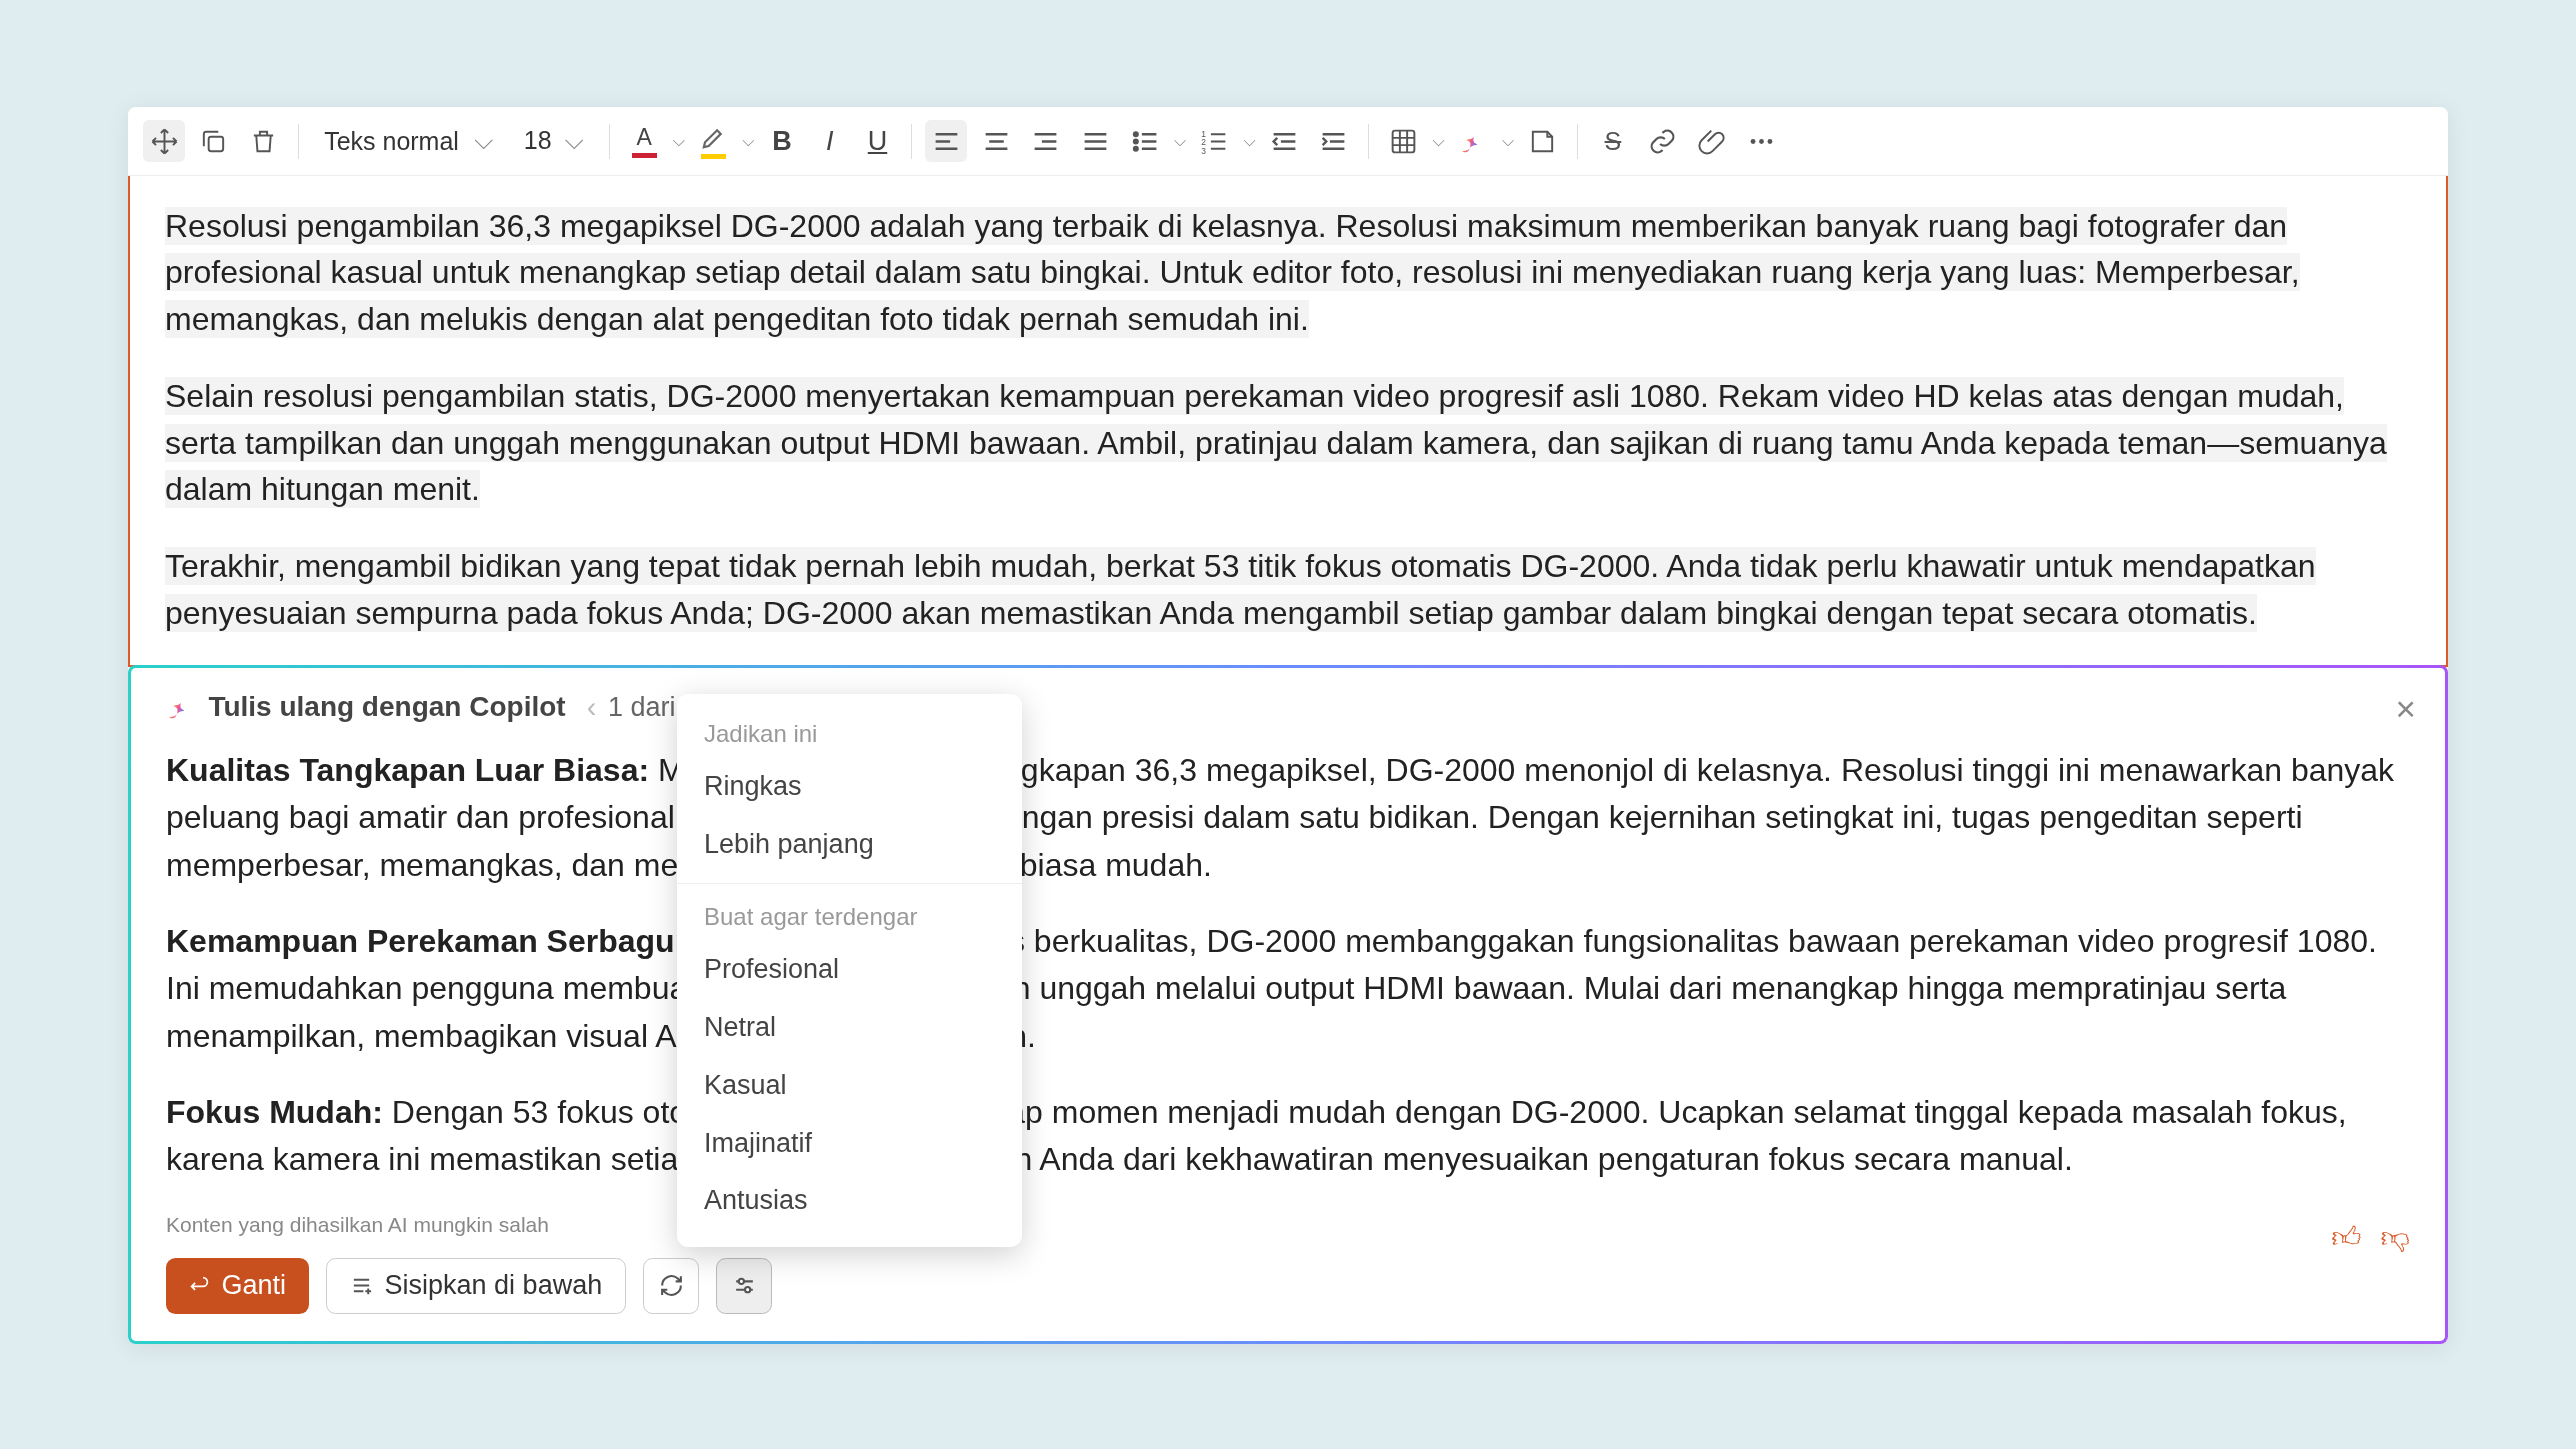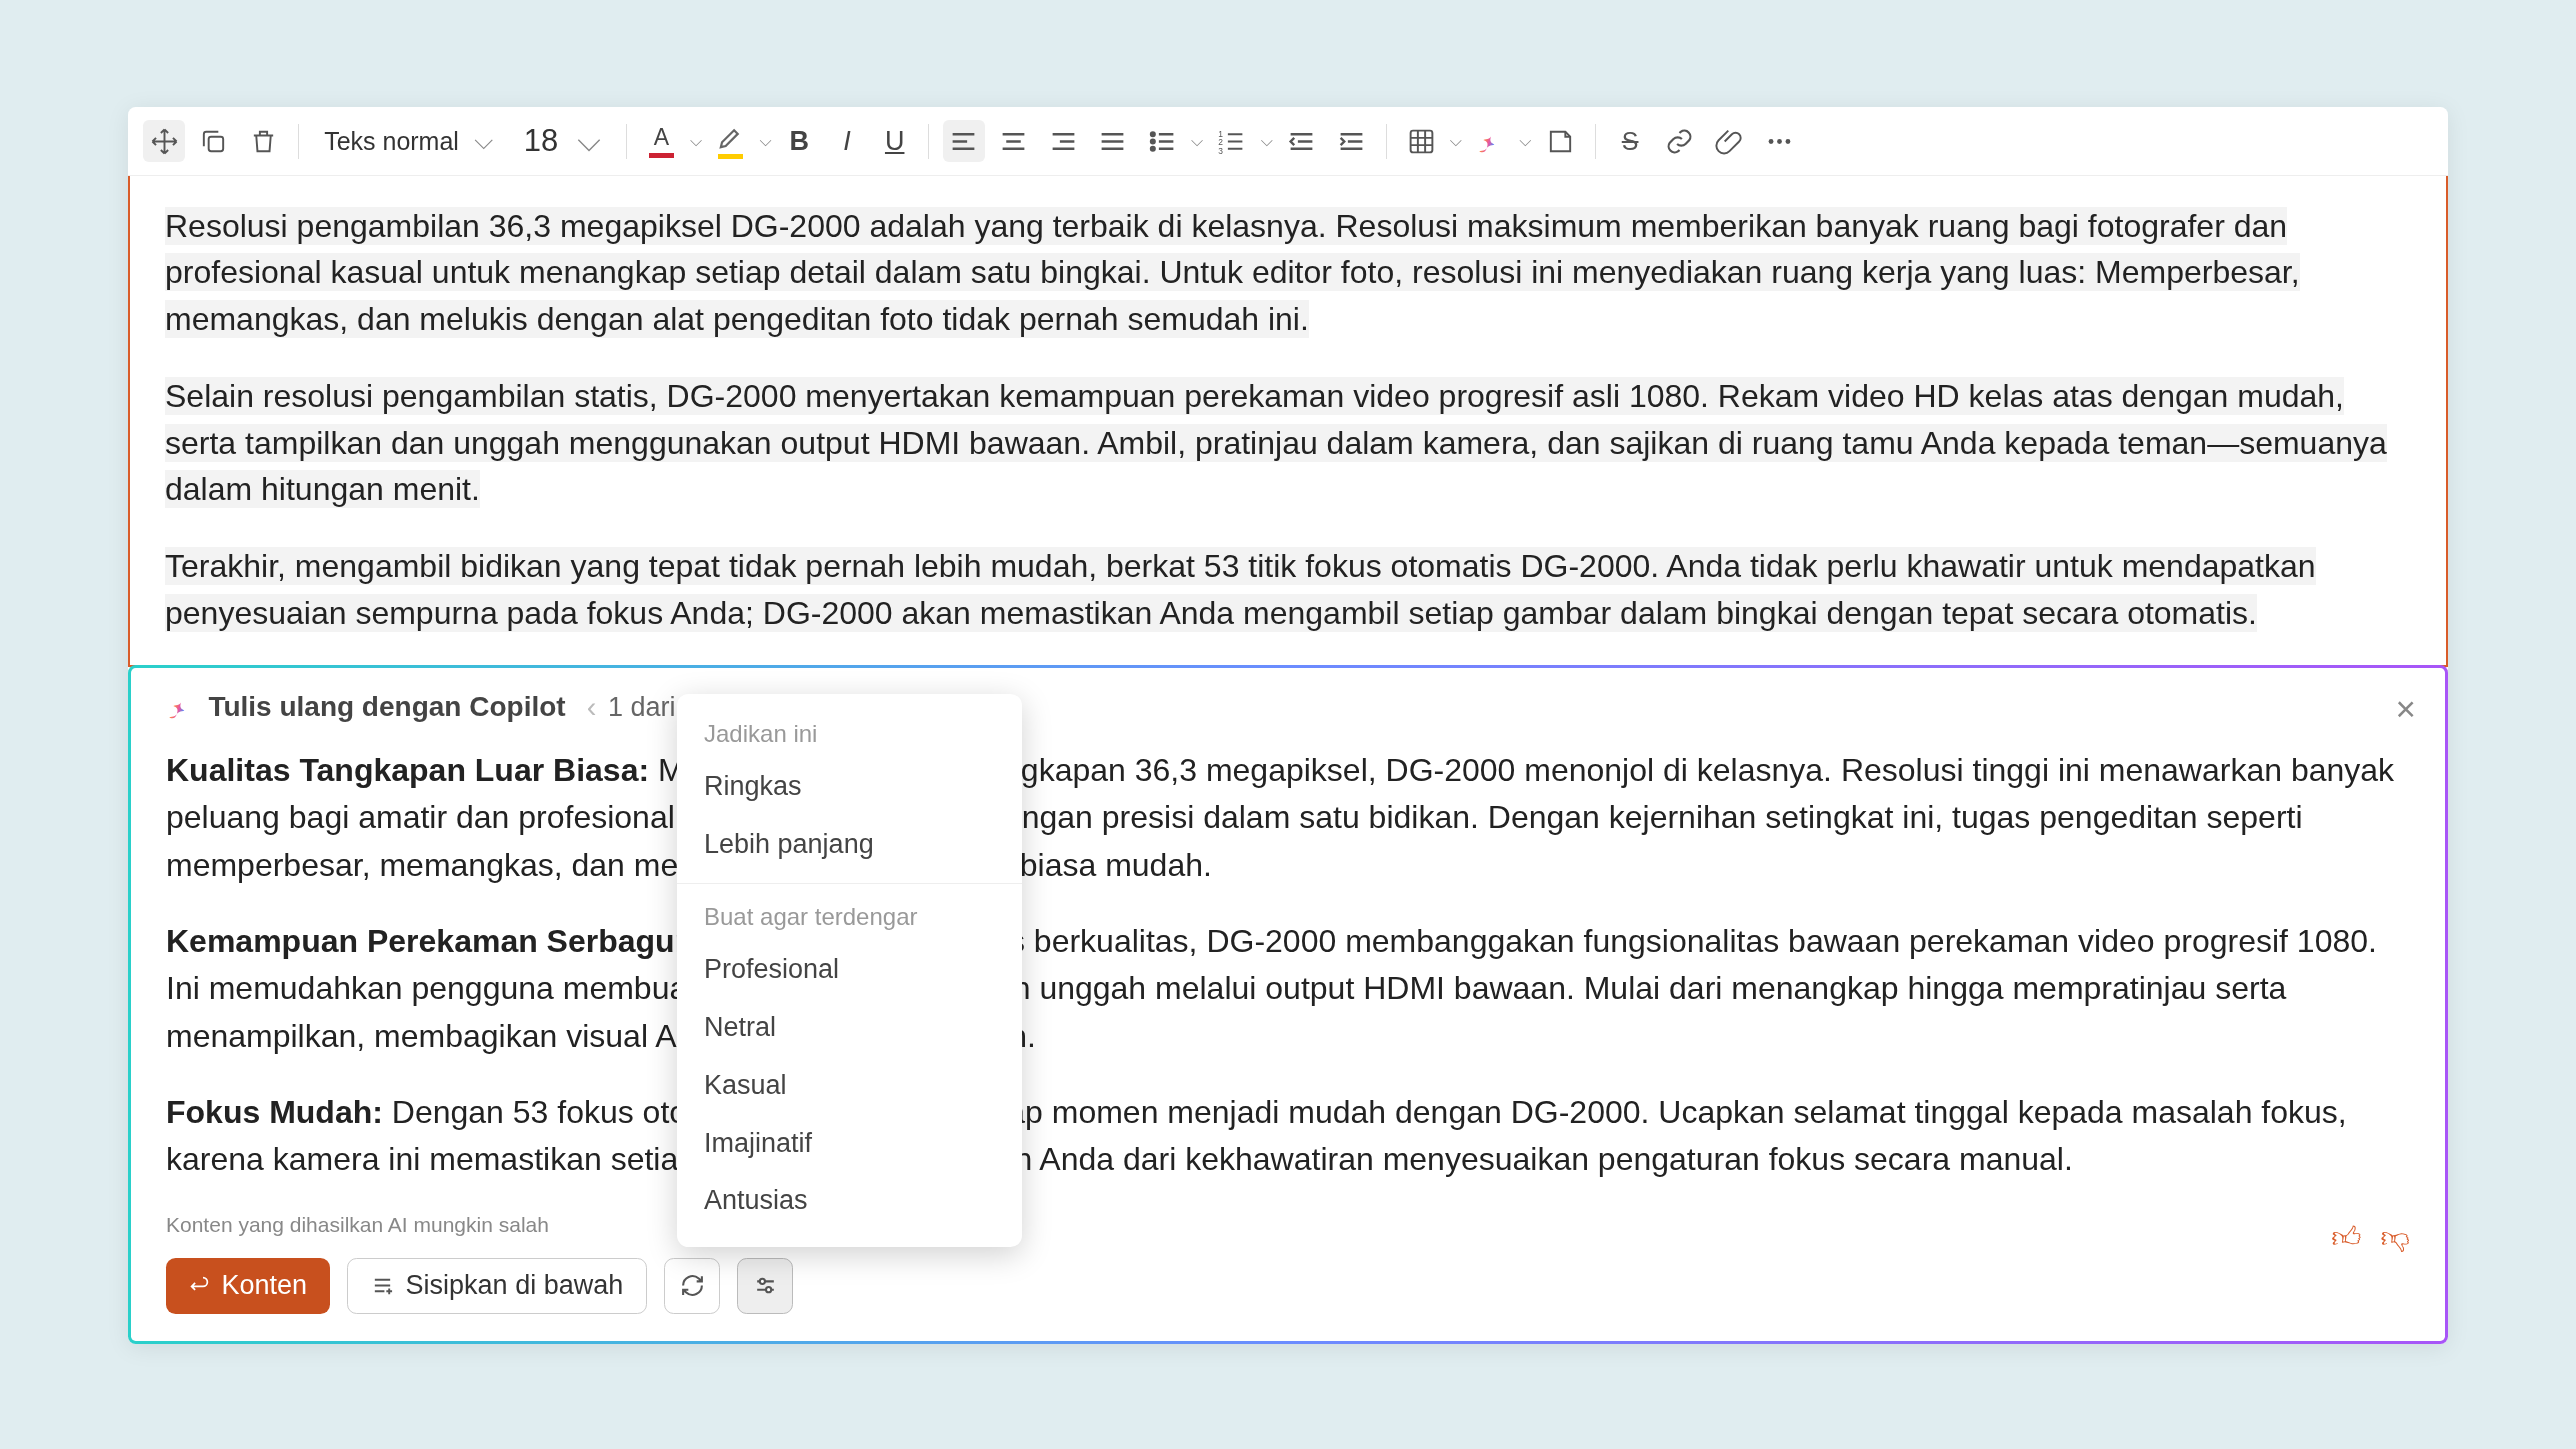--- a/index.html
+++ b/index.html
@@ -4,21 +4,21 @@
 <style>
 *{margin:0;padding:0;box-sizing:border-box;font-family:'Segoe UI',sans-serif}
 body{background:#e0edf0;width:2576px;height:1449px;display:flex;justify-content:center;align-items:flex-start;padding-top:107px}
 .app{width:2320px;background:#fff;border-radius:7.7px;box-shadow:0 3.8px 23px rgba(0,0,0,0.08);overflow:visible}
 .toolbar{display:flex;align-items:center;height:69px;padding:0 15.3px;border-bottom:1px solid #eee;gap:7.7px}
 .tb-btn{width:42px;height:42px;display:flex;align-items:center;justify-content:center;border-radius:5.8px;cursor:pointer;color:#555}
 .tb-btn.active{background:#f0f0f0}
 .tb-btn svg{width:29px;height:29px}
 .divider{width:1px;height:35px;background:#ddd;margin:0 5.8px}
 .style-sel{display:flex;align-items:center;gap:15.3px;padding:0 11.5px;color:#333;font-size:25px;cursor:pointer}
-.fs-sel{display:flex;align-items:flex-start;gap:19px;padding:0 11.5px;color:#333;font-size:31px;cursor:pointer}
+.fs-sel{display:flex;align-items:flex-start;gap:13px;padding:0 11.5px;color:#333;font-size:25px;cursor:pointer}
 .chev{color:#888}
 .fc-btn{display:flex;flex-direction:column;align-items:center;width:36px;height:36px;justify-content:center}
 .fc-btn .bar{width:25px;height:4.8px;margin-top:1.9px}
 .clr-red{background:#c23}.clr-yel{background:#fc0}
 .fmt{font-size:27px;width:40px;text-align:center;cursor:pointer;color:#444}
 .bold{font-weight:700}.ital{font-style:italic}.und{text-decoration:underline}
 .copilot-logo{width:29px;height:29px}
 .doc{border:2.9px solid #d95c2a;border-top:none;padding:27px 35px 19px;min-height:460px}
 .doc p{font-size:32px;line-height:1.45;color:#222;margin-bottom:31px}
 .doc p span{background:#f3f3f3;padding:1px 0}
@@ -221,21 +221,21 @@
     <div class="feedback">
       <span style="font-size:29px">👍︎</span>
       <span style="font-size:29px">👎︎</span>
     </div>
 
     <div class="cp-foot">
       <div class="btn btn-primary">
         <svg width="21" height="21" viewBox="0 0 24 24" fill="none" stroke="#fff" stroke-width="2">
             <path d="M7 17l-4-4 4-4M3 13h13a5 5 0 000-10"></path>
           </svg>
-        <span>Konten</span>
+        <span>Ganti</span>
       </div>
       <div class="btn">
         <svg width="23" height="23" viewBox="0 0 24 24" fill="none" stroke="#555" stroke-width="2">
             <path d="M4 6h16M4 12h16M4 18h10M19 15v6M16 18h6"></path>
           </svg>
         <span>Sisipkan di bawah</span>
       </div>
       <div class="btn btn-icon">
           <svg width="25" height="25" viewBox="0 0 24 24" fill="none" stroke="#555" stroke-width="2">
             <path d="M3 12a9 9 0 0115-6.7L21 8M21 3v5h-5M21 12a9 9 0 01-15 6.7L3 16M3 21v-5h5"></path>

